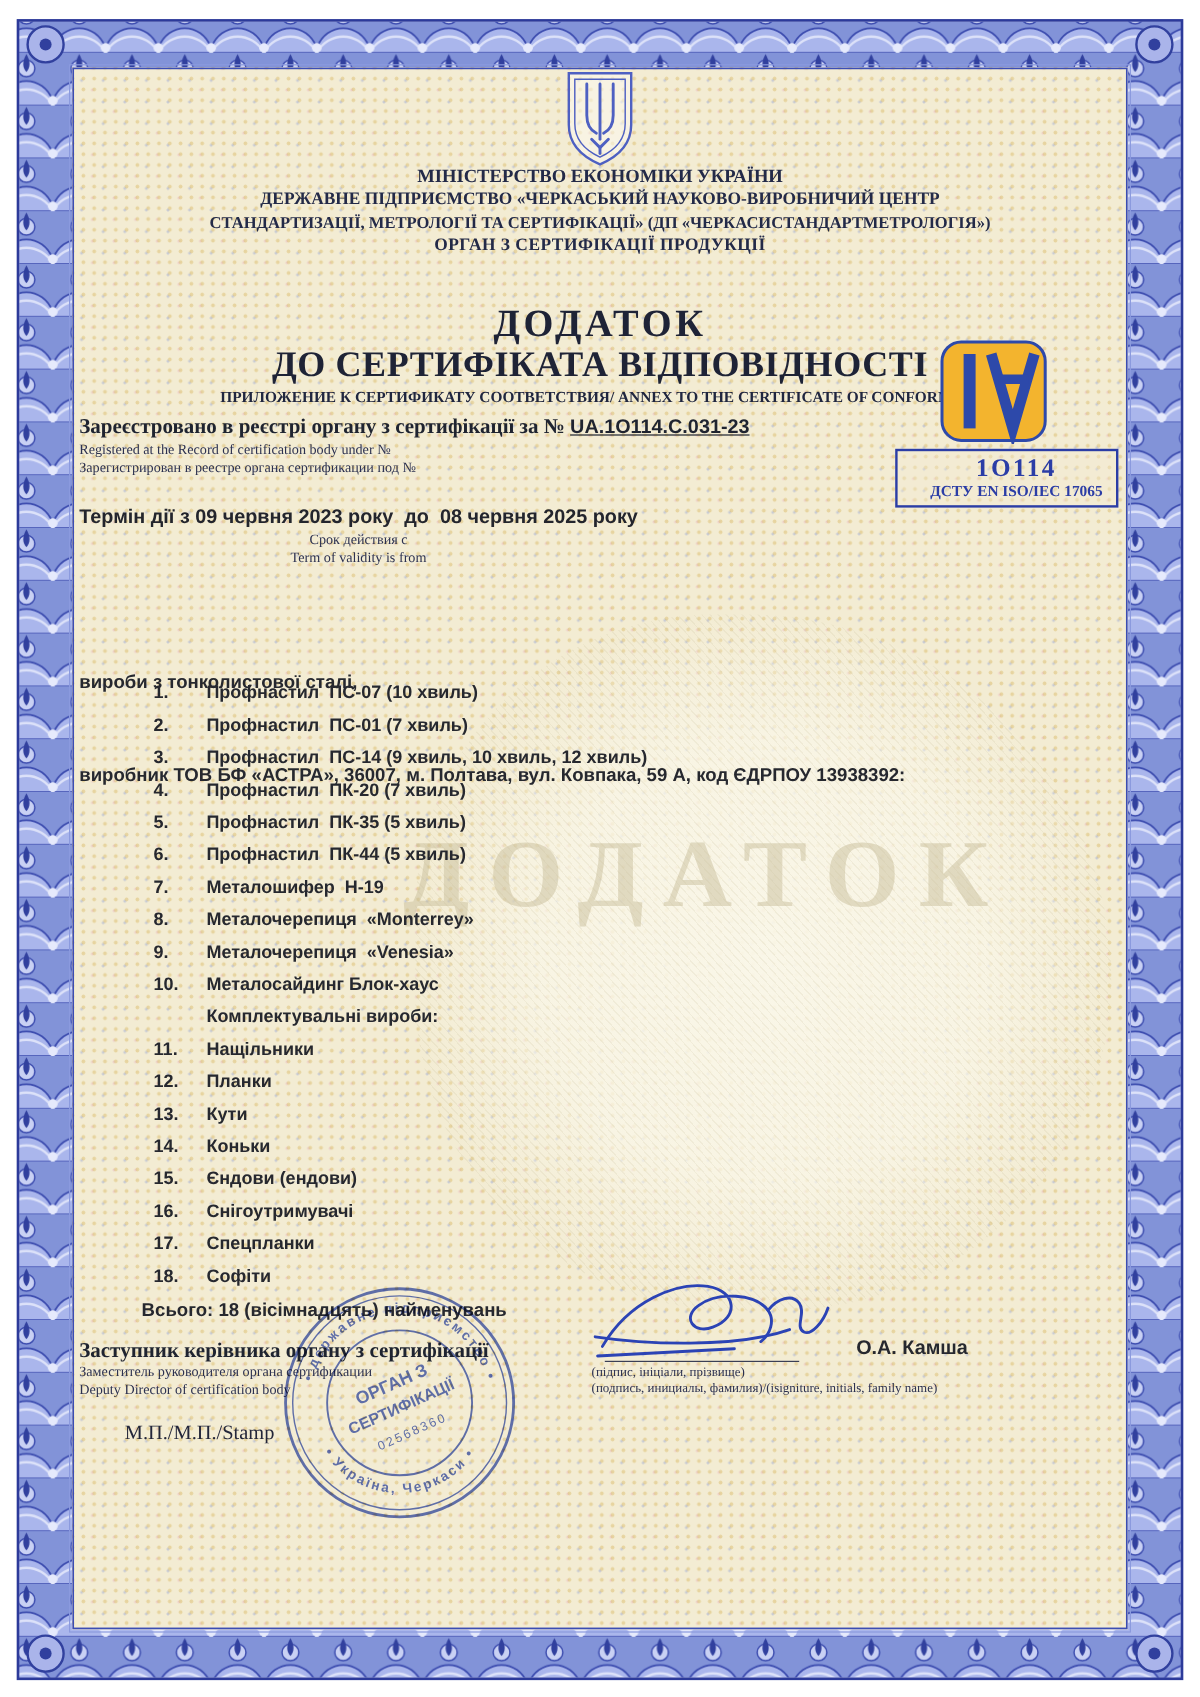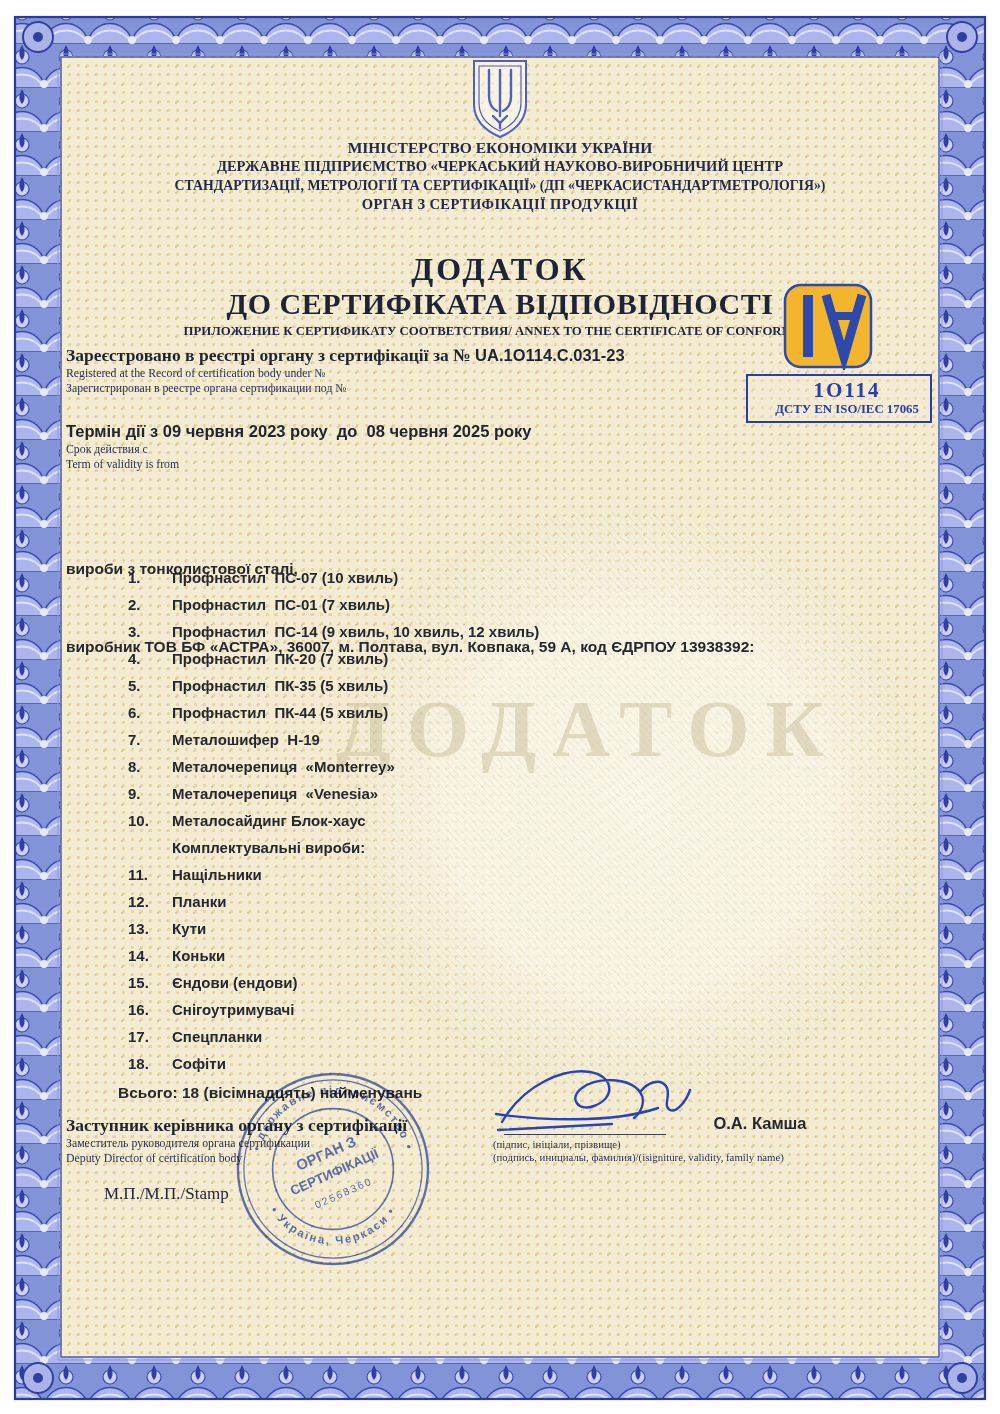--- a/index.html
+++ b/index.html
@@ -33,29 +33,29 @@
 
   .title{position:absolute;top:200px;z-index:2;color:#1e2336;}
   .t1{font-size:32px;font-weight:bold;letter-spacing:3px;line-height:34px;}
   .t2{font-size:30px;font-weight:bold;letter-spacing:.5px;line-height:36px;}
   .t3{font-size:12.8px;font-weight:bold;margin-top:2px;color:#20263f;}
 
   .mark-logo{position:absolute;left:726px;top:230px;z-index:3;}
 
   .reg{position:absolute;left:10px;top:292px;width:720px;z-index:2;}
   .reg-main{font-size:17.5px;font-weight:bold;color:#1f2430;line-height:22px;}
-  .reg-num{font-family:"Liberation Sans",sans-serif;font-size:16.5px;}
+  .reg-num{font-family:"Liberation Sans",sans-serif;font-size:16.5px;text-decoration:underline;}
   .sub{font-size:11.8px;color:#2c3150;line-height:14.5px;}
 
   .code-box{position:absolute;left:690px;top:322px;width:158px;z-index:3;text-align:center;
     border:2px solid #2b3da6;color:#2b3da6;padding:3px 4px 4px 20px;background:rgba(243,236,211,.35);}
   .code-main{font-size:21px;font-weight:bold;letter-spacing:2px;line-height:23px;}
   .code-std{font-size:12.8px;font-weight:bold;line-height:15px;}
 
-  .term{position:absolute;left:10px;top:368px;z-index:2;}
+  .term{position:absolute;left:10px;top:368px;z-index:2;text-align:center;}
   .term-main{font-family:"Liberation Sans",sans-serif;font-size:16.5px;font-weight:bold;color:#23252d;white-space:pre-wrap;line-height:22px;}
 
   .intro{position:absolute;left:10px;top:452px;z-index:2;font-family:"Liberation Sans",sans-serif;
     font-size:15.5px;font-weight:bold;color:#26282f;line-height:26px;white-space:pre-wrap;}
 
   .plist{position:absolute;left:72px;top:512px;z-index:2;font-family:"Liberation Sans",sans-serif;
     font-size:15px;font-weight:bold;color:#26282f;}
   .row{line-height:27px;white-space:pre-wrap;}
   .num{display:inline-block;width:44px;}
   .group{padding-left:44px;line-height:27px;}
@@ -180,21 +180,21 @@
         <path d="M8,58 C30,20 70,4 96,8 C120,12 122,34 100,42 C84,48 74,34 88,24 C104,12 136,14 146,28 C152,36 148,48 140,54"></path>
         <path d="M146,28 C154,18 166,14 172,22 C178,30 168,42 176,46 C182,49 192,38 196,26"></path>
         <path d="M2,50 C42,56 118,60 164,44"></path>
         <path d="M4,66 L118,60"></path>
       </g>
     </svg>
     <div class="sig-line"></div>
     <div class="sig-name">О.А. Камша</div>
     <div class="captions">
       <div>(підпис, ініціали, прізвище)</div>
-      <div>(подпись, инициалы, фамилия)/(isigniture, validity, family name)</div>
+      <div>(подпись, инициалы, фамилия)/(isigniture, initials, family name)</div>
     </div>
 
     <svg class="stamp" width="198" height="198" viewBox="-100 -100 200 200" opacity="0.8">
       <defs>
         <path id="stTop" d="M -76,0 A 76,76 0 0 1 76,0"></path>
         <path id="stBot" d="M -76,0 A 76,76 0 0 0 76,0"></path>
       </defs>
       <g fill="none" stroke="#3d55bd">
         <circle r="96" stroke-width="2.4"></circle>
         <circle r="90" stroke-width="1.2"></circle>

